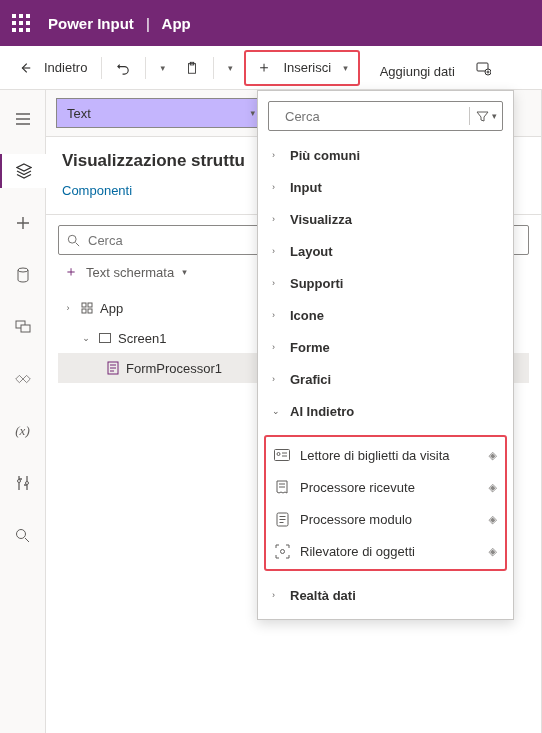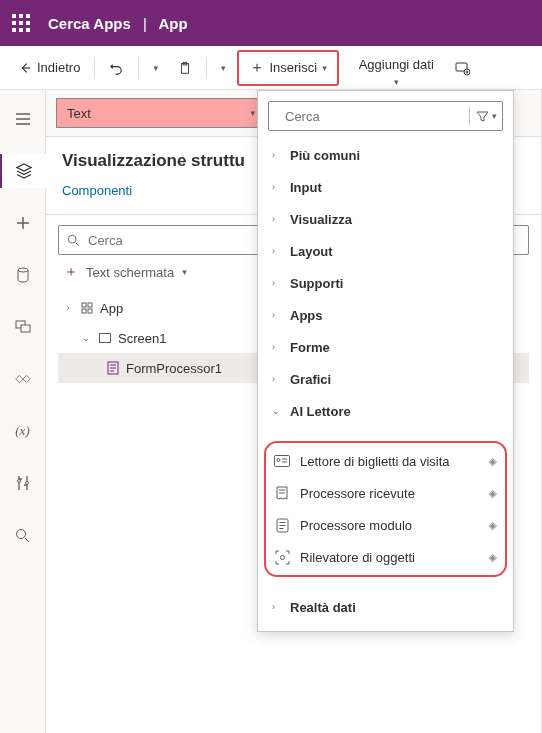--- a/index.html
+++ b/index.html
@@ -3,31 +3,31 @@
 <meta charset="utf-8">
 <style>
 * { box-sizing: border-box; margin: 0; padding: 0; font-family: "Segoe UI", sans-serif; }
 body { width: 542px; height: 733px; background: #faf9f8; overflow: hidden; font-size: 13px; color: #323130; }
 .titlebar { height: 46px; background: #742774; color: #fff; display: flex; align-items: center; padding: 0 12px; }
 .waffle { width: 18px; height: 18px; display: grid; grid-template-columns: repeat(3,4px); grid-template-rows: repeat(3,4px); gap: 3px; margin-right: 18px; }
 .waffle span { background: #fff; }
 .title-text { font-size: 15px; font-weight: 600; }
 .title-sep { margin: 0 8px; font-weight: 400; }
 .toolbar { height: 44px; background: #fff; border-bottom: 1px solid #e1dfdd; display: flex; align-items: center; padding: 0 10px; gap: 4px; }
-.tb-btn { display: flex; align-items: center; height: 32px; padding: 0 8px; background: transparent; border: none; cursor: pointer; color: #323130; font-size: 13px; border-radius: 2px; gap: 5px; }
+.tb-btn { display: flex; align-items: center; height: 32px; padding: 0 8px; background: transparent; border: none; cursor: pointer; color: #323130; font-size: 13px; border-radius: 2px; gap: 12px; }
 .tb-sep { width: 1px; height: 22px; background: #e1dfdd; margin: 0 2px; }
 .chev { font-size: 9px; color: #605e5c; }
 .insert-highlight { border: 2px solid #e74856; border-radius: 3px; padding: 0 2px; height: 36px; display:flex; align-items:center;}
 .content { display: flex; height: calc(100% - 90px); }
 .rail { width: 46px; background: #faf9f8; border-right: 1px solid #e1dfdd; display: flex; flex-direction: column; align-items: center; padding-top: 12px; gap: 18px; }
 .rail-item { width: 46px; height: 34px; display:flex; align-items:center; justify-content:center; cursor:pointer; color:#605e5c; position:relative;}
 .rail-item.active { background:#fff; border-left:2px solid #742774; color:#323130;}
 .panel { flex: 1; background: #fff; border-right: 1px solid #e1dfdd; display:flex; flex-direction:column; min-width:0;}
 .formula-row { padding: 8px 10px; border-bottom: 1px solid #e1dfdd; background:#faf9f8;}
-.formula-dd { width: 210px; height: 30px; border: 1px solid #8a8886; background:#fca5a5; display:flex; align-items:center; justify-content:space-between; padding: 0 10px; font-size:13px; cursor:pointer;}
+.formula-dd { width: 210px; height: 30px; border: 1px solid #8a8886; background:#c4b5fd; display:flex; align-items:center; justify-content:space-between; padding: 0 10px; font-size:13px; cursor:pointer;}
 .panel-head { padding: 14px 16px 6px; border-bottom: 1px solid #e1dfdd;}
 .panel-title { font-size: 17px; font-weight: 600; margin-bottom: 12px;}
 .tabs { display:flex; gap: 18px; }
 .tab { padding-bottom: 8px; font-size: 13px; color:#0369a1; cursor:pointer; border-bottom: 2px solid transparent;}
 .tab.active { color:#323130; font-weight:600; border-bottom-color:#742774;}
 .panel-body { padding: 10px 12px; }
 .search-box { height: 30px; border:1px solid #8a8886; border-radius:2px; display:flex; align-items:center; padding: 0 8px; gap:8px; color:#605e5c;}
 .search-box input { border:none; outline:none; flex:1; font-size:13px; color:#323130; background:transparent;}
 .new-screen { display:flex; align-items:center; gap:8px; padding: 8px 6px; color:#605e5c; cursor:pointer; font-size:13px;}
 .plus-purple { color:#742774; font-size:14px;}
@@ -41,21 +41,21 @@
 .icon-box { width:14px; height:14px; display:inline-flex; align-items:center; justify-content:center; color:#605e5c;}
 
 
 .flyout { position: absolute; top: 90px; left: 257px; width: 257px; background:#fff; border:1px solid #c8c6c4; box-shadow: 0 4px 12px rgba(0,0,0,.15); z-index:10; padding-bottom:8px;}
 .fly-search { margin: 10px 10px 8px; height:30px; border:1px solid #8a8886; border-radius:2px; display:flex; align-items:center; padding:0 8px; gap:8px; color:#605e5c;}
 .fly-search input{border:none;outline:none;flex:1;font-size:13px;}
 .fly-filter { display:flex; align-items:center; gap:3px; color:#605e5c; cursor:pointer; padding-left:6px; border-left:1px solid #c8c6c4; height:18px;}
 .cat-row { display:flex; align-items:center; height:32px; padding: 0 14px; gap:10px; cursor:pointer; font-size:13px;}
 .cat-caret{ width:8px; font-size:9px; color:#605e5c;}
 .cat-label{ font-weight:600;}
-.ai-group { border:2px solid #e74856; border-radius:13px; margin: 14px 6px; padding: 2px 0;}
+.ai-group { border:2px solid #e74856; border-radius:3px; margin: 8px 6px; padding: 2px 0;}
 .ai-item { display:flex; align-items:center; height:32px; padding: 0 8px 0 8px; gap:10px; cursor:pointer; font-size:13px;}
 .ai-item .ic { width:16px; height:16px; display:flex; align-items:center; justify-content:center; color:#605e5c;}
 .ai-item .lbl { flex:1; white-space:nowrap; overflow:hidden; text-overflow:ellipsis;}
 .diamond { color:#8a8886; font-size:11px;}
 
 svg { display:block; }
 </style>
 </head>
 <body>
 
@@ -65,21 +65,21 @@
       <span></span>
       <span></span>
       <span></span>
       <span></span>
       <span></span>
       <span></span>
       <span></span>
       <span></span>
   </div>
   <div class="title-text">
-    <span>Cerca Apps</span>
+    <span>Power Input</span>
     <span class="title-sep">|</span>
     <span>App</span>
   </div>
 </div>
 
 <div class="toolbar">
   <button class="tb-btn">
     <span>
       <svg width="14" height="14" viewBox="0 0 16 16">
           <path d="M10 3 5 8l5 5" stroke="#323130" stroke-width="1.3" fill="none"></path>
@@ -281,33 +281,33 @@
   <div class="cat-row">
       <span class="cat-caret">›</span>
       <span class="cat-label">Layout</span>
     </div>
   <div class="cat-row">
       <span class="cat-caret">›</span>
       <span class="cat-label">Supporti</span>
     </div>
   <div class="cat-row">
       <span class="cat-caret">›</span>
-      <span class="cat-label">Apps</span>
+      <span class="cat-label">Icone</span>
     </div>
   <div class="cat-row">
       <span class="cat-caret">›</span>
       <span class="cat-label">Forme</span>
     </div>
   <div class="cat-row">
       <span class="cat-caret">›</span>
       <span class="cat-label">Grafici</span>
     </div>
   <div class="cat-row">
       <span class="cat-caret">⌄</span>
-      <span class="cat-label">AI Lettore</span>
+      <span class="cat-label">AI Indietro</span>
     </div>
 
   <div class="ai-group">
     <div class="ai-item">
       <span class="ic">
           <svg width="16" height="12" viewBox="0 0 16 12">
             <rect x="0.5" y="0.5" width="15" height="11" rx="1" stroke="#605e5c" fill="none"></rect>
             <circle cx="4.5" cy="5" r="1.5" stroke="#605e5c" fill="none"></circle>
             <path d="M8 4h5M8 7h5" stroke="#605e5c"></path>
           </svg>

